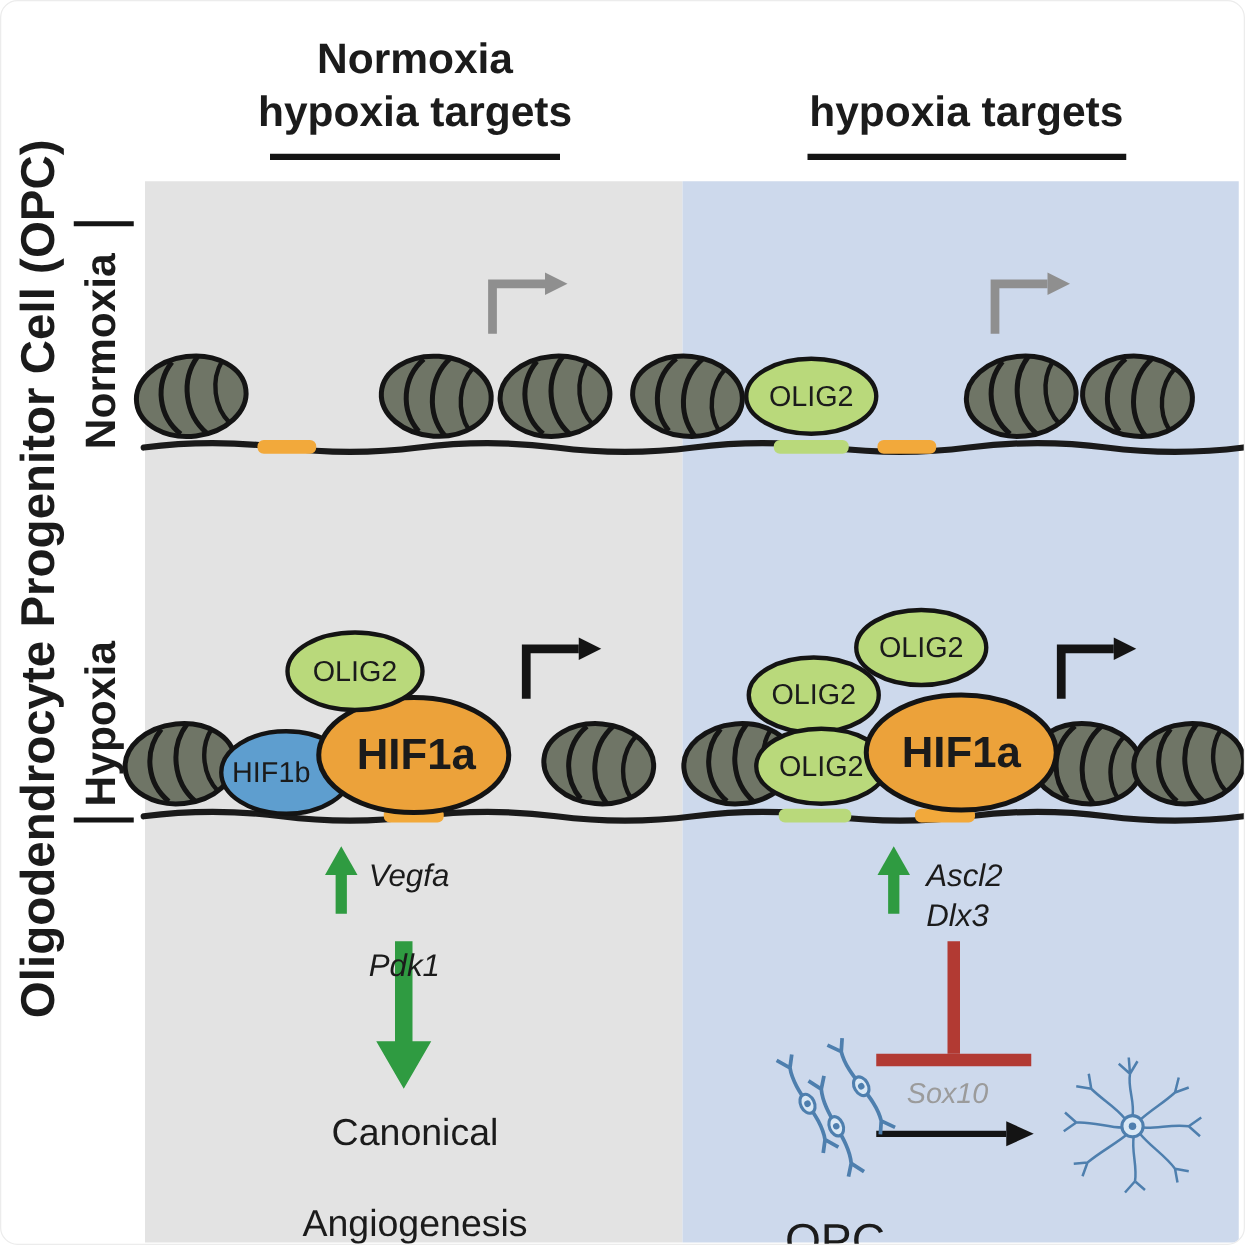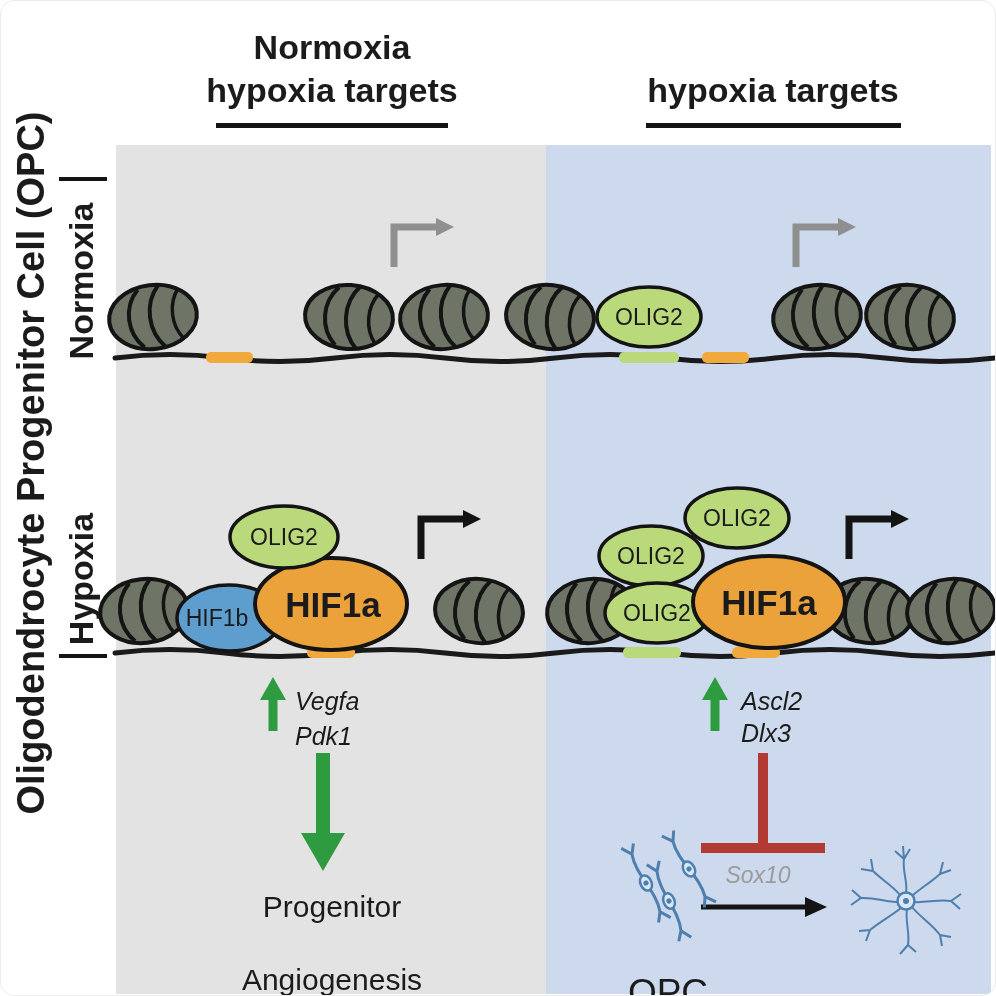--- a/index.html
+++ b/index.html
@@ -150,23 +150,23 @@
   <div class="txt mol" style="left:648px;top:316px;">OLIG2</div>
   <div class="txt mol" style="left:283px;top:536px;">OLIG2</div>
   <div class="txt mol" style="left:216px;top:617px;">HIF1b</div>
   <div class="txt molbig" style="left:332px;top:603px;">HIF1a</div>
   <div class="txt mol" style="left:736px;top:517px;">OLIG2</div>
   <div class="txt mol" style="left:650px;top:555px;">OLIG2</div>
   <div class="txt mol" style="left:656px;top:612px;">OLIG2</div>
   <div class="txt molbig" style="left:768px;top:601px;">HIF1a</div>
 
   <div class="ltxt gene" style="left:294px;top:700px;">Vegfa</div>
-  <div class="ltxt gene" style="left:294px;top:735px;">Pdk1</div>
+  <div class="ltxt gene" style="left:294px;top:772px;">Pdk1</div>
   <div class="ltxt gene" style="left:740px;top:700px;text-align:center;">Ascl2</div>
   <div class="ltxt gene" style="left:740px;top:732px;">Dlx3</div>
 
-  <div class="txt out" style="left:331px;top:906px;">Progenitor</div>
+  <div class="txt out" style="left:331px;top:906px;">Canonical</div>
   <div class="txt out" style="left:331px;top:979px;">Angiogenesis</div>
 
   <div class="txt sox" style="left:757px;top:874px;">Sox10</div>
   <div class="txt celllab" style="left:667px;top:963px;">OPC</div>
 
 </div>
 
 </body></html>

